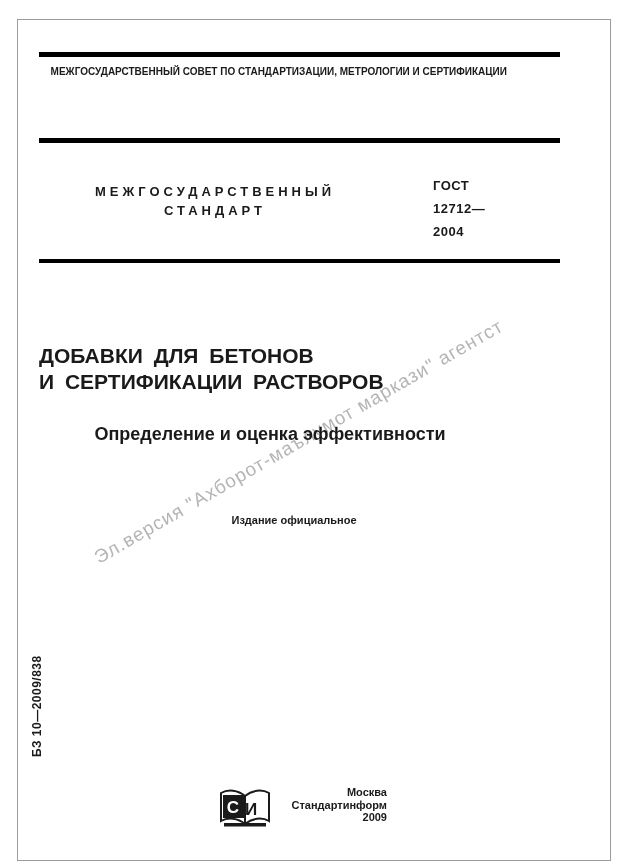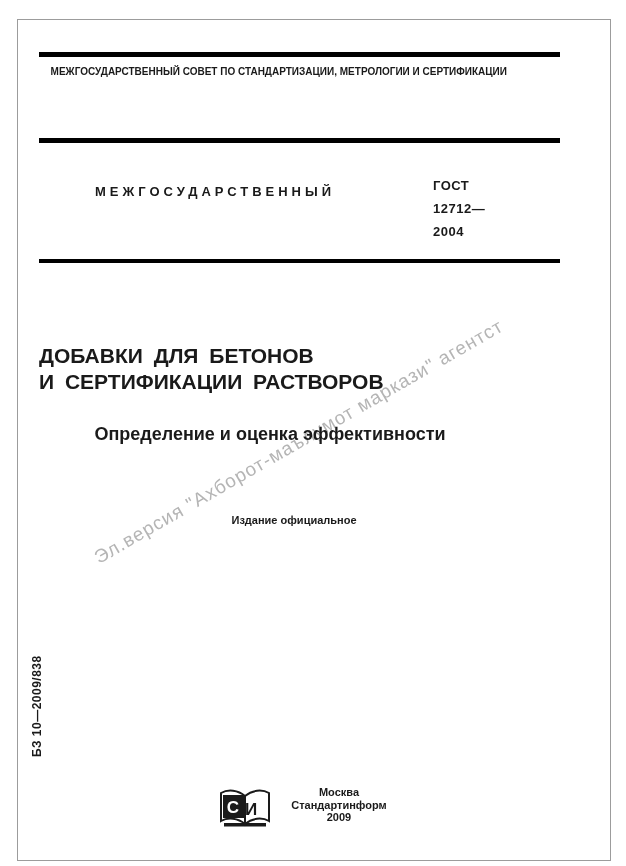--- a/index.html
+++ b/index.html
@@ -106,23 +106,23 @@
     letter-spacing: 0.5px;
     white-space: nowrap;
   }
   .logo {
     position: absolute;
     left: 219px; top: 788px;
     width: 52px; height: 42px;
   }
   .imprint {
     position: absolute;
-    left: 264px; top: 786px;
+    left: 237px; top: 786px;
     width: 150px;
-    text-align: center;
+    text-align: right;
     font-weight: bold;
     font-size: 11px;
     line-height: 12.5px;
   }
 </style>
 </head>
 <body>
 
 <div class="page">
 
@@ -135,20 +135,21 @@
     <div class="bar bar-top"></div>
 
     <div class="council">
       <div>МЕЖГОСУДАРСТВЕННЫЙ СОВЕТ ПО СТАНДАРТИЗАЦИИ, МЕТРОЛОГИИ И СЕРТИФИКАЦИИ</div>
     </div>
 
     <div class="bar bar-middle"></div>
 
     <div class="std-type">
       <div>МЕЖГОСУДАРСТВЕННЫЙ</div>
+      <div>СТАНДАРТ</div>
     </div>
 
     <div class="designation">
       <div>ГОСТ</div>
       <div>12712—</div>
       <div>2004</div>
     </div>
 
     <div class="bar bar-bottom"></div>
 

